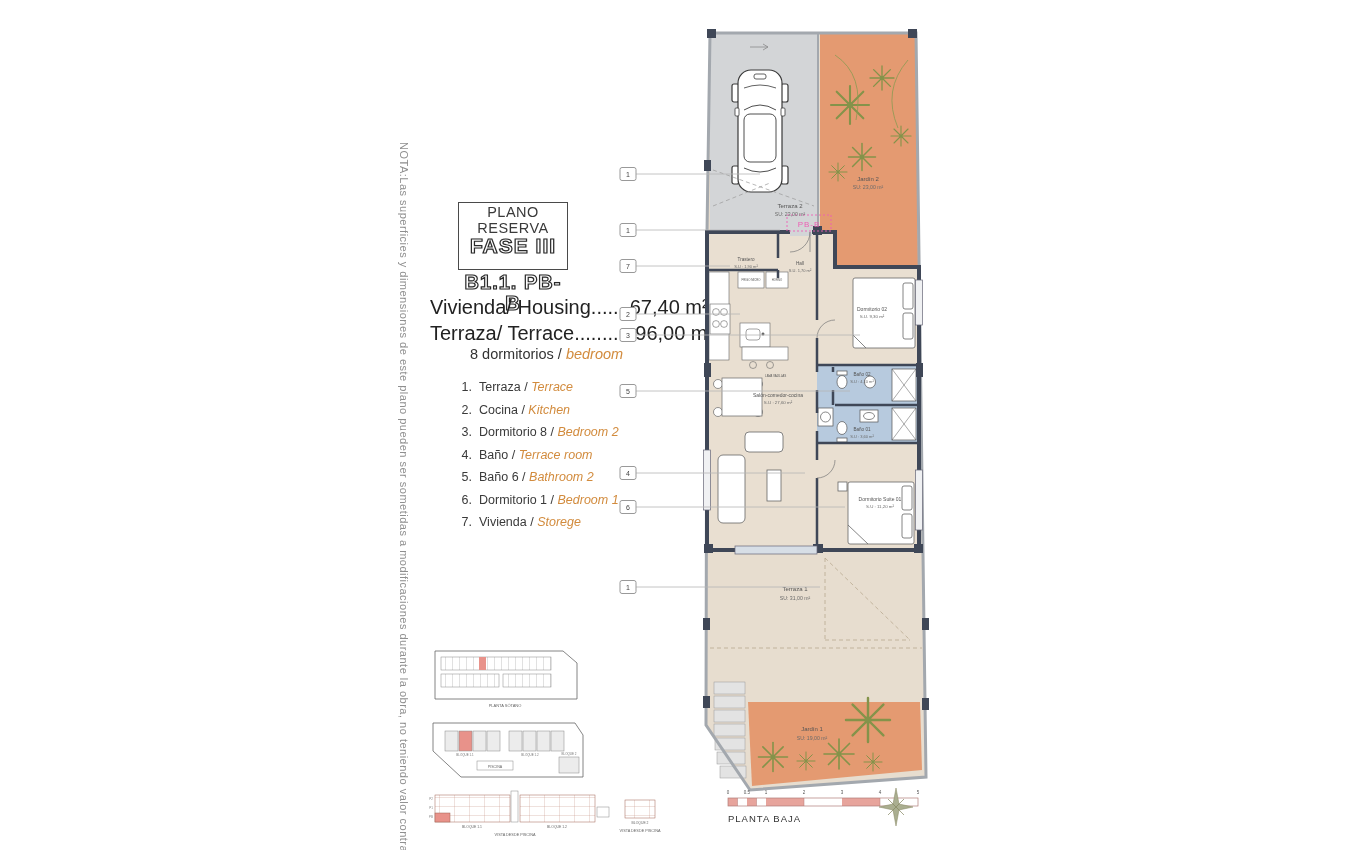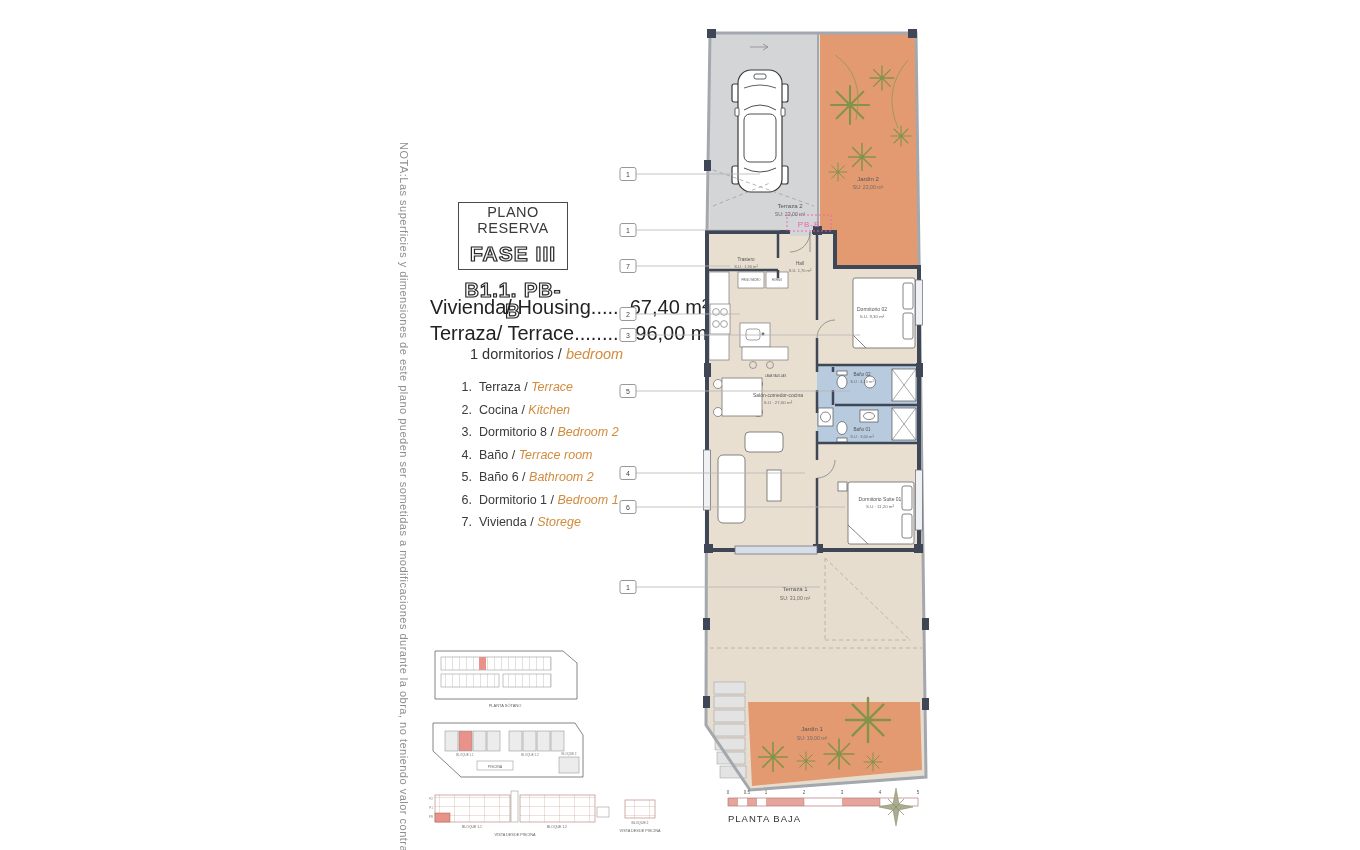--- a/index.html
+++ b/index.html
@@ -5,21 +5,21 @@
   html,body{margin:0;padding:0;background:#fff;}
   #canvas{position:relative;width:1360px;height:850px;background:#fff;overflow:hidden;
           font-family:"Liberation Sans",sans-serif;color:#333;}
   
   .note-vertical{position:absolute;left:398px;top:142px;height:592px;writing-mode:vertical-rl;
      font-size:11px;color:#8f8f8f;letter-spacing:.5px;white-space:nowrap;}
   .title-box{position:absolute;left:458px;top:202px;width:108px;height:66px;border:1px solid #4a4a4a;
      text-align:center;background:#fff;}
   .title-box .sub{font-size:14.5px;color:#3a3a3a;margin-top:1px;letter-spacing:.5px;}
   .outline-text{font-weight:800;color:#fff;-webkit-text-stroke:1.2px #2b2b2b;text-shadow:0 0 1px #444;}
-  .title-box .phase{font-size:21px;line-height:20px;margin-top:8px;letter-spacing:1px;}
+  .title-box .phase{font-size:21px;line-height:20px;margin-top:0;letter-spacing:1px;}
   .title-box .unit{font-size:20px;line-height:21px;letter-spacing:1px;margin-top:16px;}
   .summary{position:absolute;left:430px;top:294px;font-size:20px;color:#222;line-height:1.32;}
   .bedrooms{position:absolute;left:470px;top:346px;font-size:14.5px;color:#333;}
   .orange{color:#d28b3d;font-style:italic;}
   .legend{position:absolute;left:458px;top:380px;font-size:12.5px;color:#3a3a3a;}
   .legend .item{display:flex;gap:7px;margin-bottom:8.5px;}
   .legend .num{width:14px;text-align:right;}
   svg text{font-family:"Liberation Sans",sans-serif;}
   .plan-svg{position:absolute;left:610px;top:20px;}
   .site-svg{position:absolute;left:425px;top:645px;}
@@ -36,21 +36,21 @@
     <div class="phase outline-text">FASE III</div>
     <div class="unit outline-text">B1.1. PB-B</div>
   </div>
 
   <div class="summary">
     <div>Vivienda/ Housing.......67,40 m²</div>
     <div>Terraza/ Terrace...........96,00 m²</div>
   </div>
 
   <div class="bedrooms">
-    <span>1 dormitorios /</span>
+    <span>8 dormitorios /</span>
     <span class="orange">bedroom</span>
   </div>
 
   <div class="legend">
     <div class="item">
         <span class="num">1.</span>
         <span><span>Terraza /</span> <span class="orange">Terrace</span></span>
       </div>
     <div class="item">
         <span class="num">2.</span>

